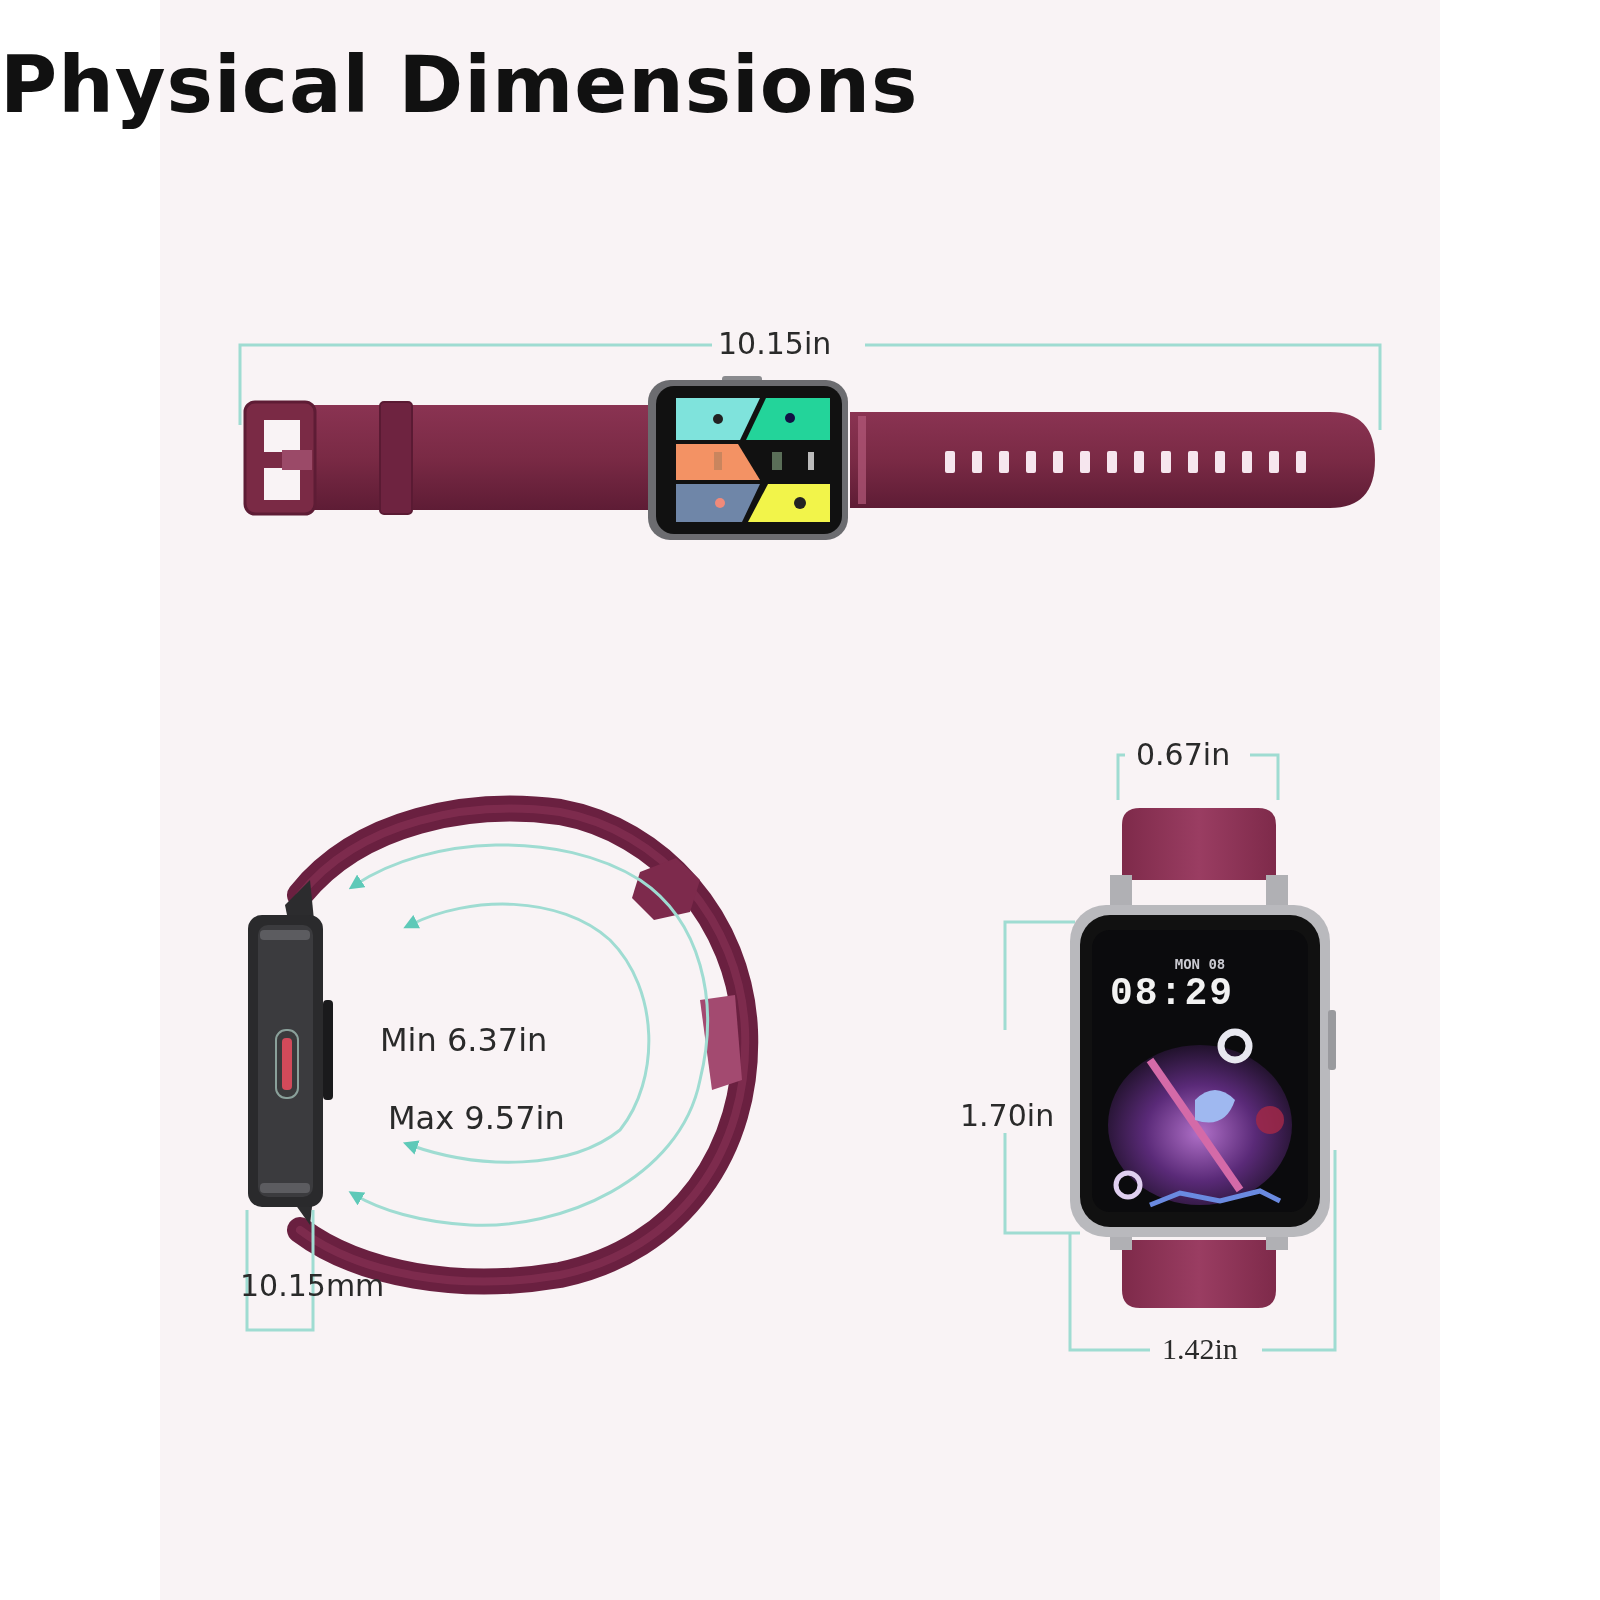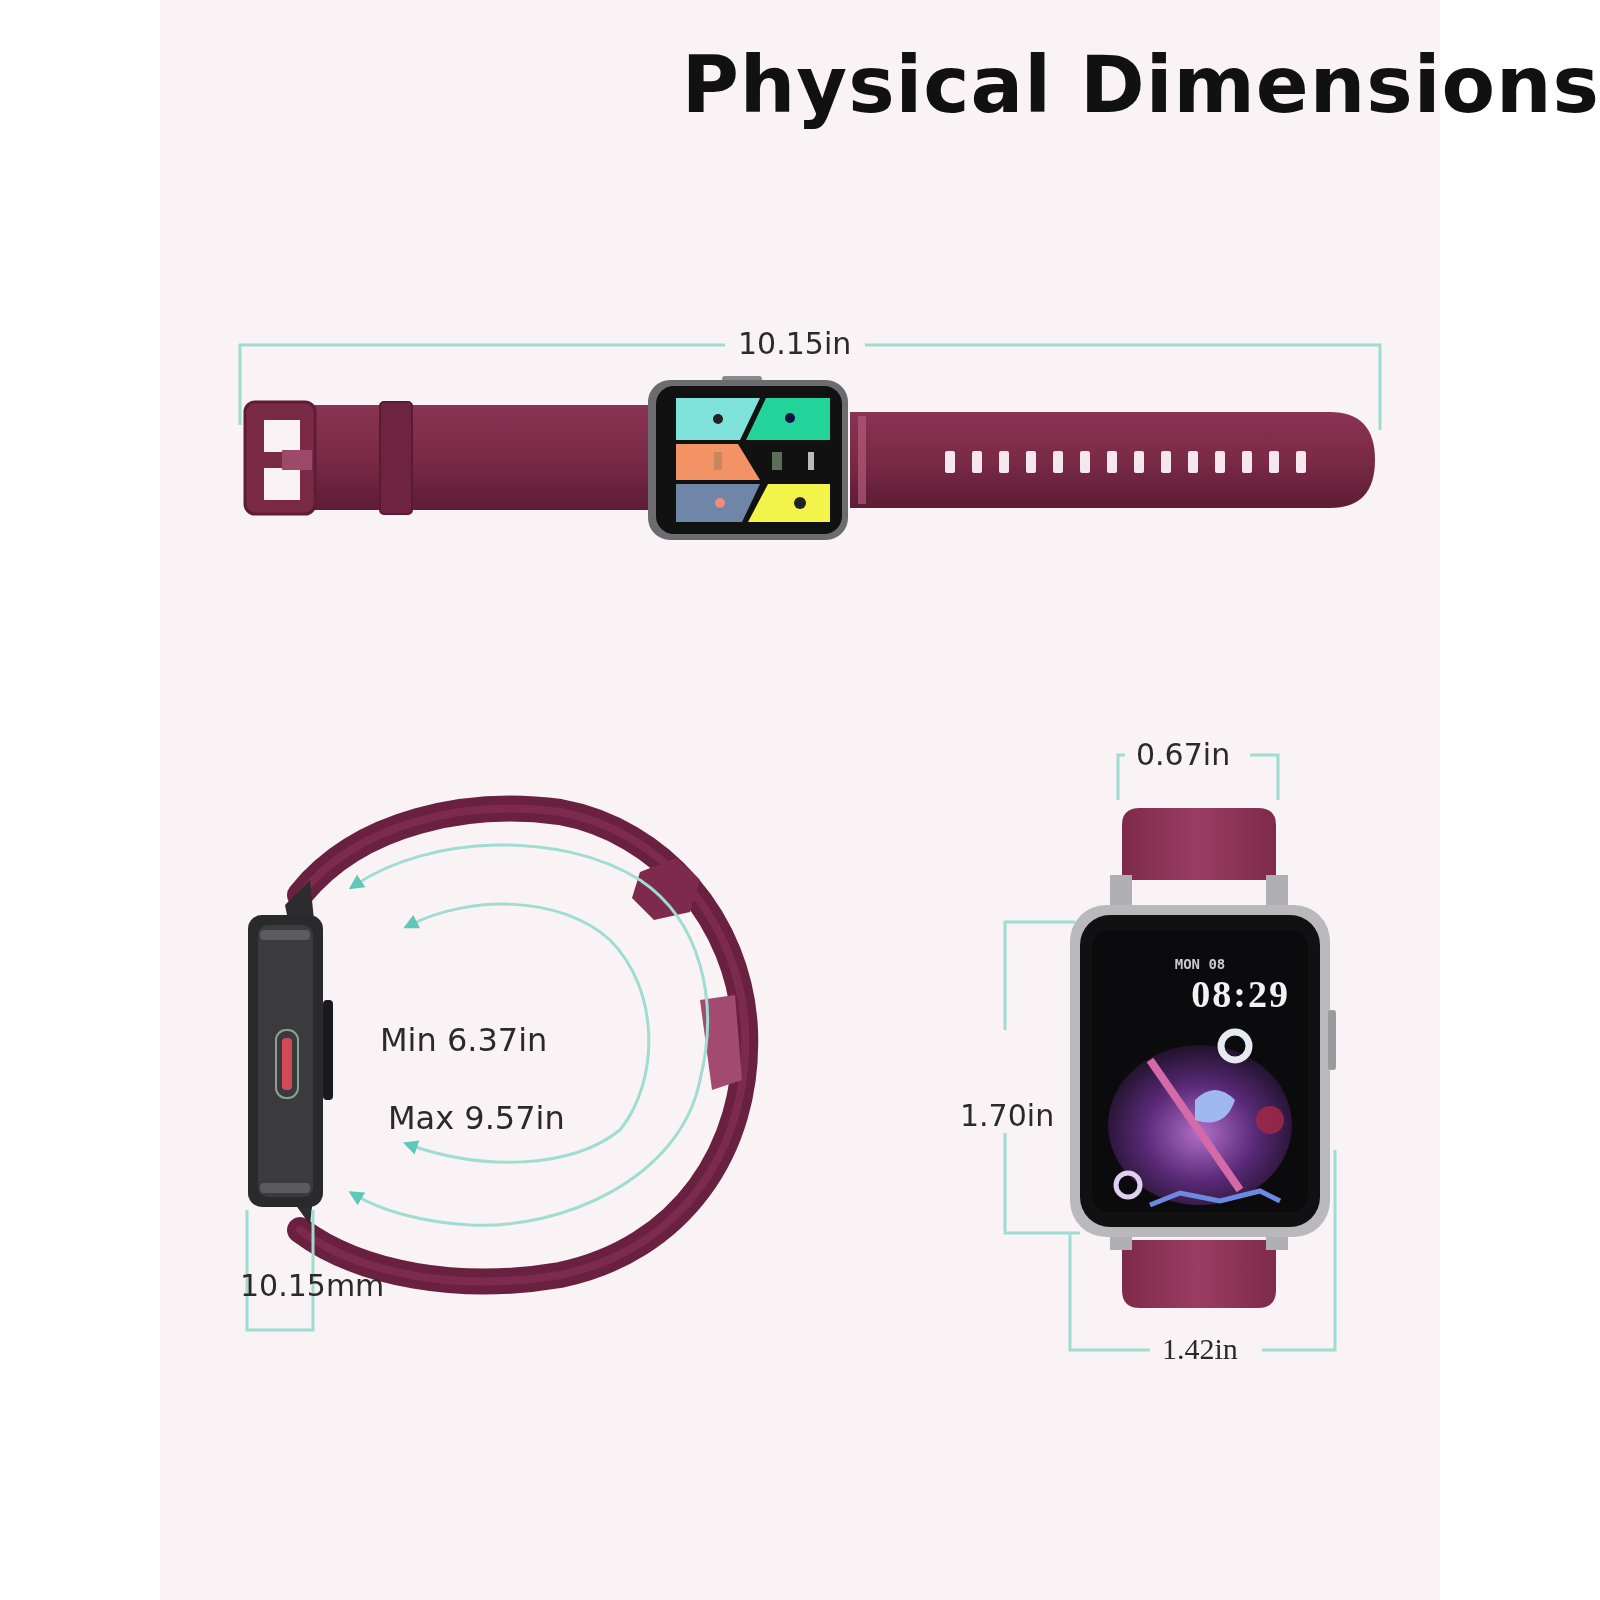--- a/index.html
+++ b/index.html
@@ -7,21 +7,21 @@
       width: 1600px; height: 1600px; background: #ffffff;
       position: relative; overflow: hidden;
       font-family: "Liberation Sans", "DejaVu Sans", sans-serif;
     }
     .panel {
       position: absolute; left: 160px; top: 0; width: 1280px; height: 1600px;
       background: #f9f3f5;
     }
     .title {
       position: absolute; left: 0; width: 1600px; top: 40px;
-      text-align: right; font-size: 78px; font-weight: bold; color: #111;
+      text-align: left; font-size: 78px; font-weight: bold; color: #111;
       letter-spacing: 1px;
       font-family: "DejaVu Sans", sans-serif;
     }
     .lbl {
       position: absolute; color: #2a2a2a; font-size: 30px;
       font-family: "DejaVu Sans", sans-serif; white-space: nowrap;
       background: #f9f3f5; padding: 0 6px;
     }
     .lbl.big { font-size: 32px; line-height: 46px; background: transparent; padding: 0; }
     svg.layer { position: absolute; left: 0; top: 0; width: 1600px; height: 1600px; }
@@ -170,23 +170,23 @@
     <line x1="1150" y1="1060" x2="1240" y2="1190" stroke="#d46aa8" stroke-width="8"></line>
     <circle cx="1235" cy="1046" r="14" fill="none" stroke="#e8e8f0" stroke-width="7"></circle>
     <circle cx="1128" cy="1185" r="12" fill="none" stroke="#e0d0f0" stroke-width="5"></circle>
     <circle cx="1270" cy="1120" r="14" fill="#a02848" opacity="0.85"></circle>
     <path d="M1195,1100 q20,-20 40,0 q-10,30 -40,20 z" fill="#9fb8f0"></path>
     <path d="M1150,1205 l30,-12 l40,8 l40,-10 l20,10" stroke="#6a8ae0" stroke-width="5" fill="none"></path>
   </g>
 </svg>
 
 <div style="position:absolute; left:1150px; top:956px; width:100px; text-align:center; color:#c9c9d0; font-size:14px; font-weight:bold; font-family:'DejaVu Sans Mono', monospace;">MON 08</div>
-<div style="position:absolute; left:1110px; top:972px; width:180px; text-align:right; color:#f2f2f2; font-size:38px; font-weight:bold; font-family:Liberation Serif, serif; letter-spacing:2px;">08:29</div>
+<div style="position:absolute; left:1110px; top:972px; width:180px; text-align:left; color:#f2f2f2; font-size:38px; font-weight:bold; font-family:Liberation Mono, monospace; letter-spacing:2px;">08:29</div>
 
-<div class="lbl" style="left:732px; top:326px;">10.15in</div>
+<div class="lbl" style="left:712px; top:326px;">10.15in</div>
 
 <div class="lbl big" style="left:380px; top:1017px;text-align:center;">Min 6.37in</div>
 <div class="lbl big" style="left:388px; top:1063px;margin-top:32px;">Max 9.57in</div>
 
 <div class="lbl" style="left:234px; top:1268px; background:transparent;">10.15mm</div>
 
 <div class="lbl" style="left:1130px; top:737px;">0.67in</div>
 <div class="lbl" style="left:954px; top:1050px;margin-top:48px;">1.70in</div>
 <div class="lbl" style="left:1156px; top:1332px;font-family:Liberation Serif, serif;">1.42in</div>
 

